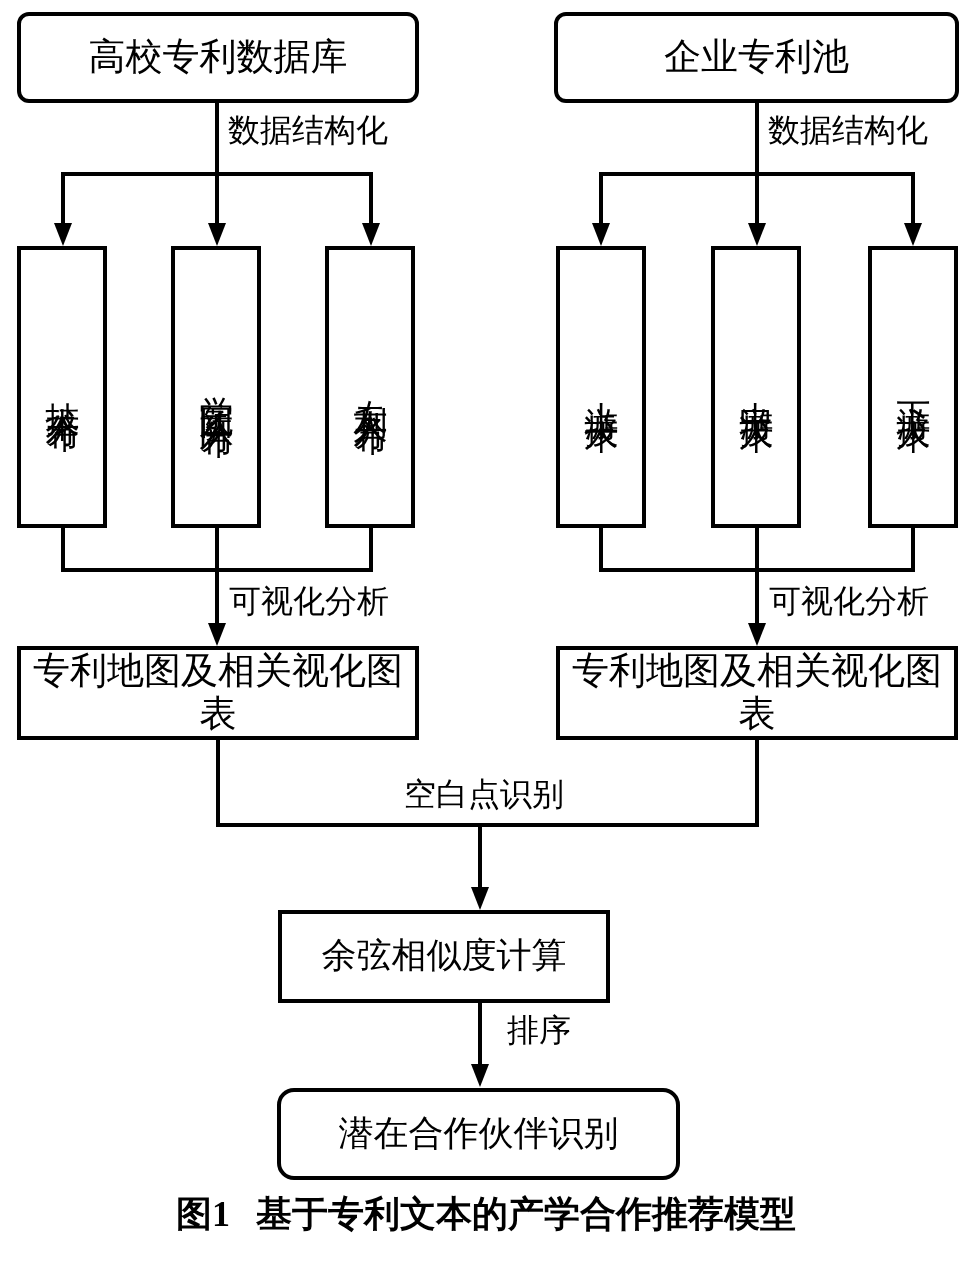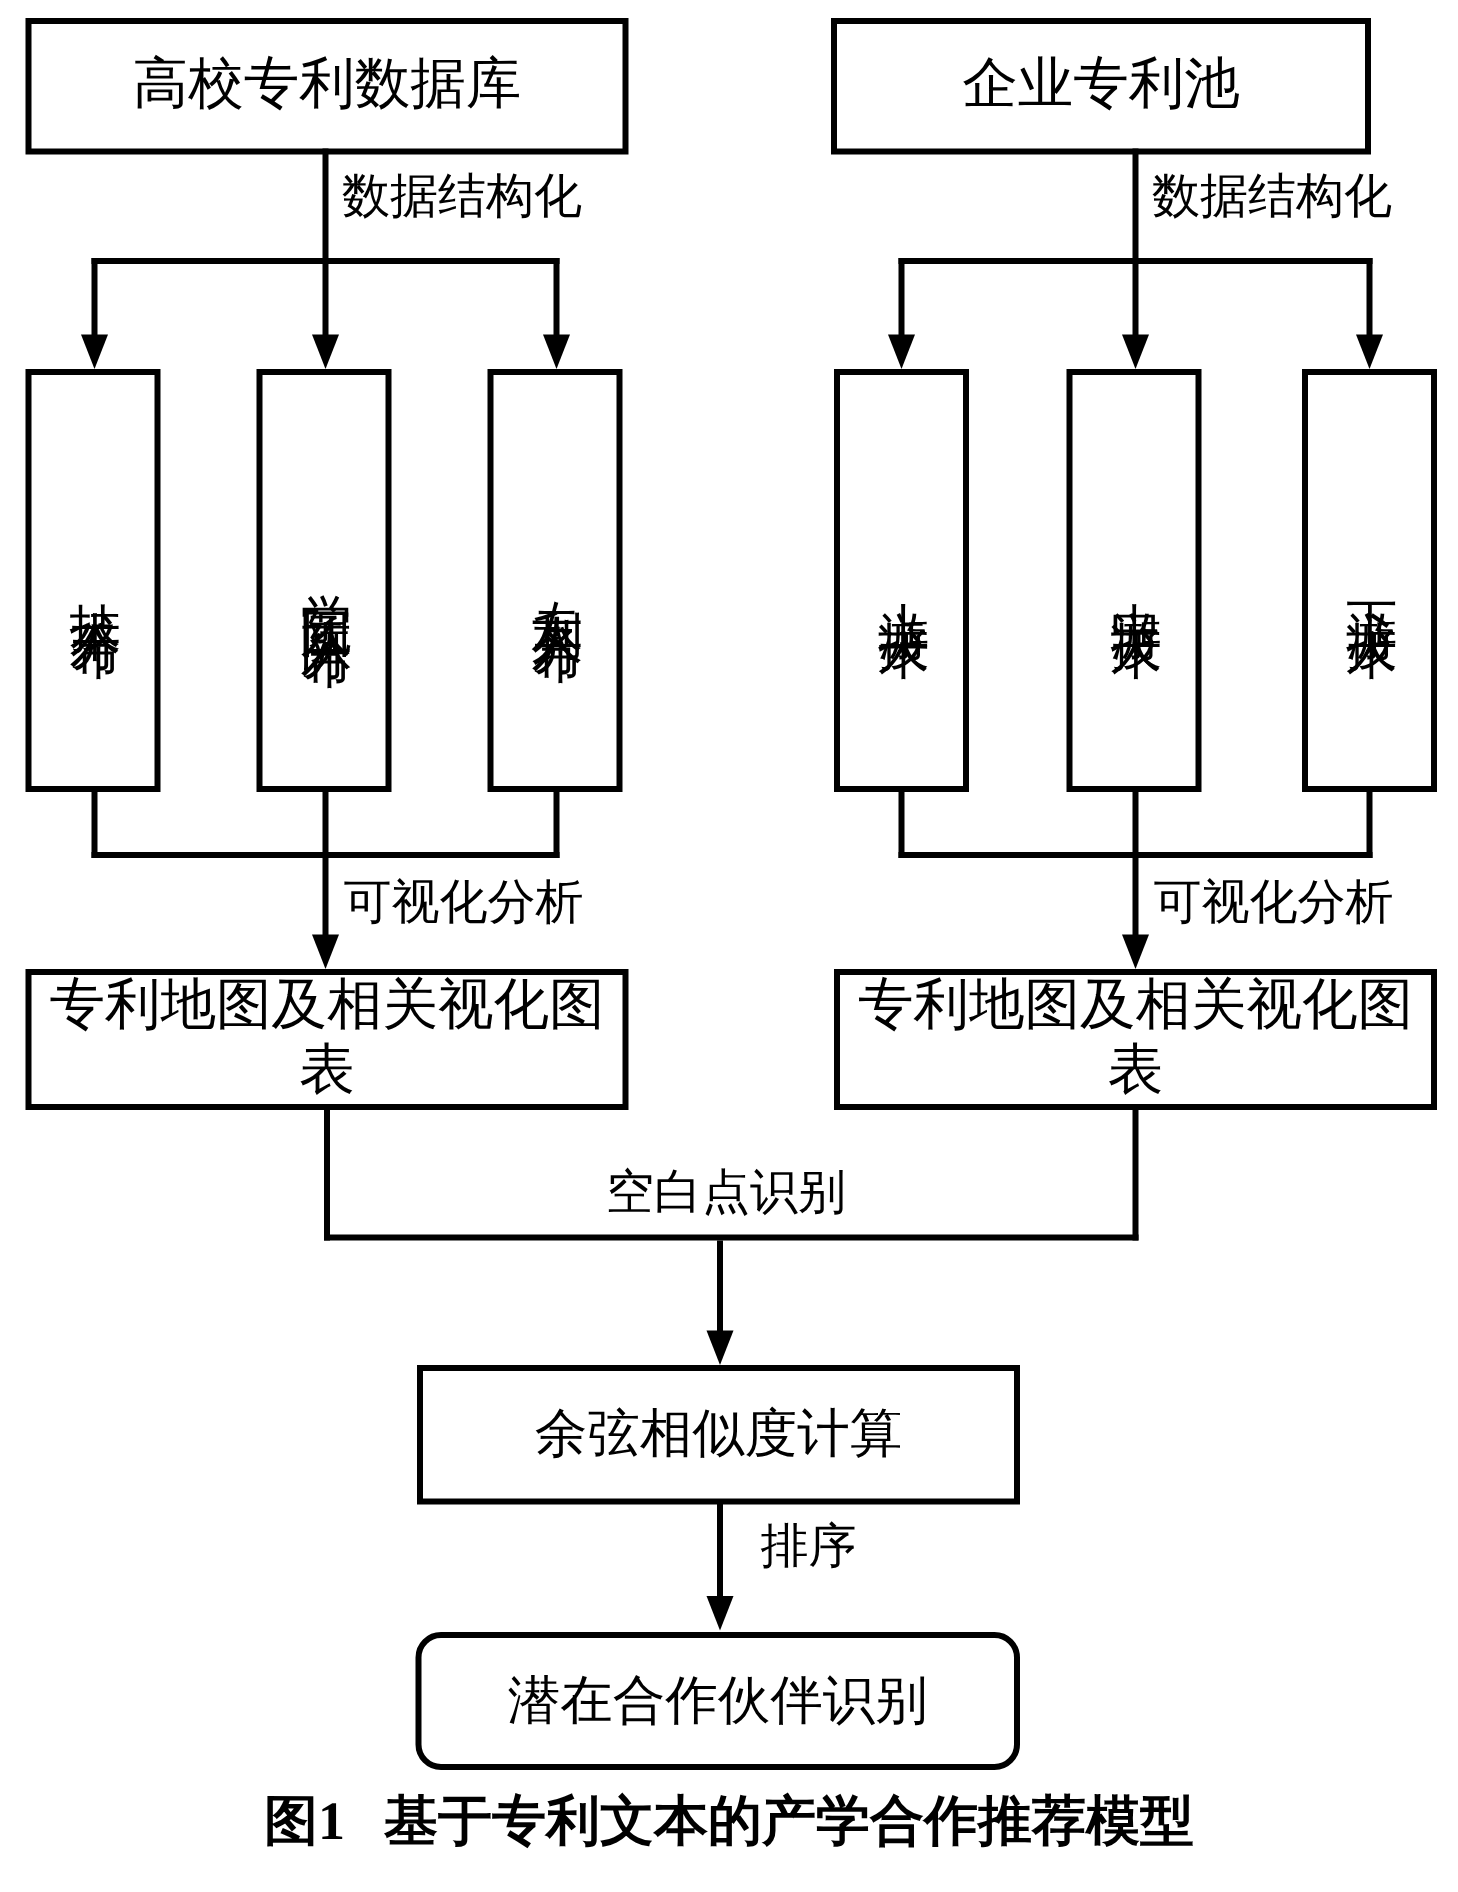--- a/index.html
+++ b/index.html
@@ -36,21 +36,21 @@
     border-left:9px solid transparent;
     border-right:9px solid transparent;
     border-top:23px solid #000000;
   }
   .edge-label{
     position:absolute;
     font-size:32px;
     white-space:nowrap;
     line-height:1;
   }
-  .src-label{font-size:37px;}
+  .src-label{font-size:37px;border-radius:12px;}
   .res-label{font-size:37px;}
   .mid-label{font-size:35px;}
   .caption{
     position:absolute;
     left:0;top:1196px;width:972px;
     text-align:center;
     font-weight:bold;
     font-size:36px;
     line-height:1;
   }
@@ -93,21 +93,21 @@
   <div class="hline" style="left:61px;top:568px;width:312px;height:4px;"></div>
 
   <div class="vline" style="left:215px;top:568px;width:4px;height:58px;"></div>
   <div class="edge-label" style="left:229px;top:585px;">可视化分析</div>
   <div class="arrowhead" style="left:208px;top:623px;"></div>
 
   <div class="box res-label" style="left:17px;top:646px;width:402px;height:94px;">
     <span>专利地图及相关视化图表</span>
   </div>
 
-  <div class="box src-label" style="left:554px;top:12px;width:360px;height:91px;">
+  <div class="box src-label" style="left:554px;top:12px;width:405px;height:91px;">
     <span>企业专利池</span>
   </div>
 
   <div class="vline" style="left:755px;top:99px;width:4px;height:77px;"></div>
   <div class="edge-label" style="left:768px;top:114px;">数据结构化</div>
 
   <div class="hline" style="left:599px;top:172px;width:316px;height:4px;"></div>
 
   <div class="vline" style="left:599px;top:172px;width:4px;height:54px;"></div>
   <div class="arrowhead" style="left:592px;top:223px;"></div>
@@ -140,21 +140,21 @@
   </div>
 
   <div class="vline" style="left:216px;top:740px;width:4px;height:87px;"></div>
   <div class="vline" style="left:755px;top:740px;width:4px;height:87px;"></div>
   <div class="hline" style="left:216px;top:823px;width:543px;height:4px;"></div>
   <div class="edge-label" style="left:484px;top:778px;transform:translateX(-50%);">空白点识别</div>
 
   <div class="vline" style="left:478px;top:827px;width:4px;height:62px;"></div>
   <div class="arrowhead" style="left:471px;top:887px;"></div>
 
-  <div class="box mid-label" style="left:278px;top:910px;width:402px;height:93px;">
+  <div class="box mid-label" style="left:278px;top:910px;width:332px;height:93px;">
     <span>余弦相似度计算</span>
   </div>
 
   <div class="vline" style="left:478px;top:1001px;width:4px;height:66px;"></div>
   <div class="edge-label" style="left:507px;top:1014px;">排序</div>
   <div class="arrowhead" style="left:471px;top:1064px;"></div>
 
   <div class="box mid-label" style="left:277px;top:1088px;width:403px;height:92px;border-radius:17px;">
     <span>潜在合作伙伴识别</span>
   </div>

